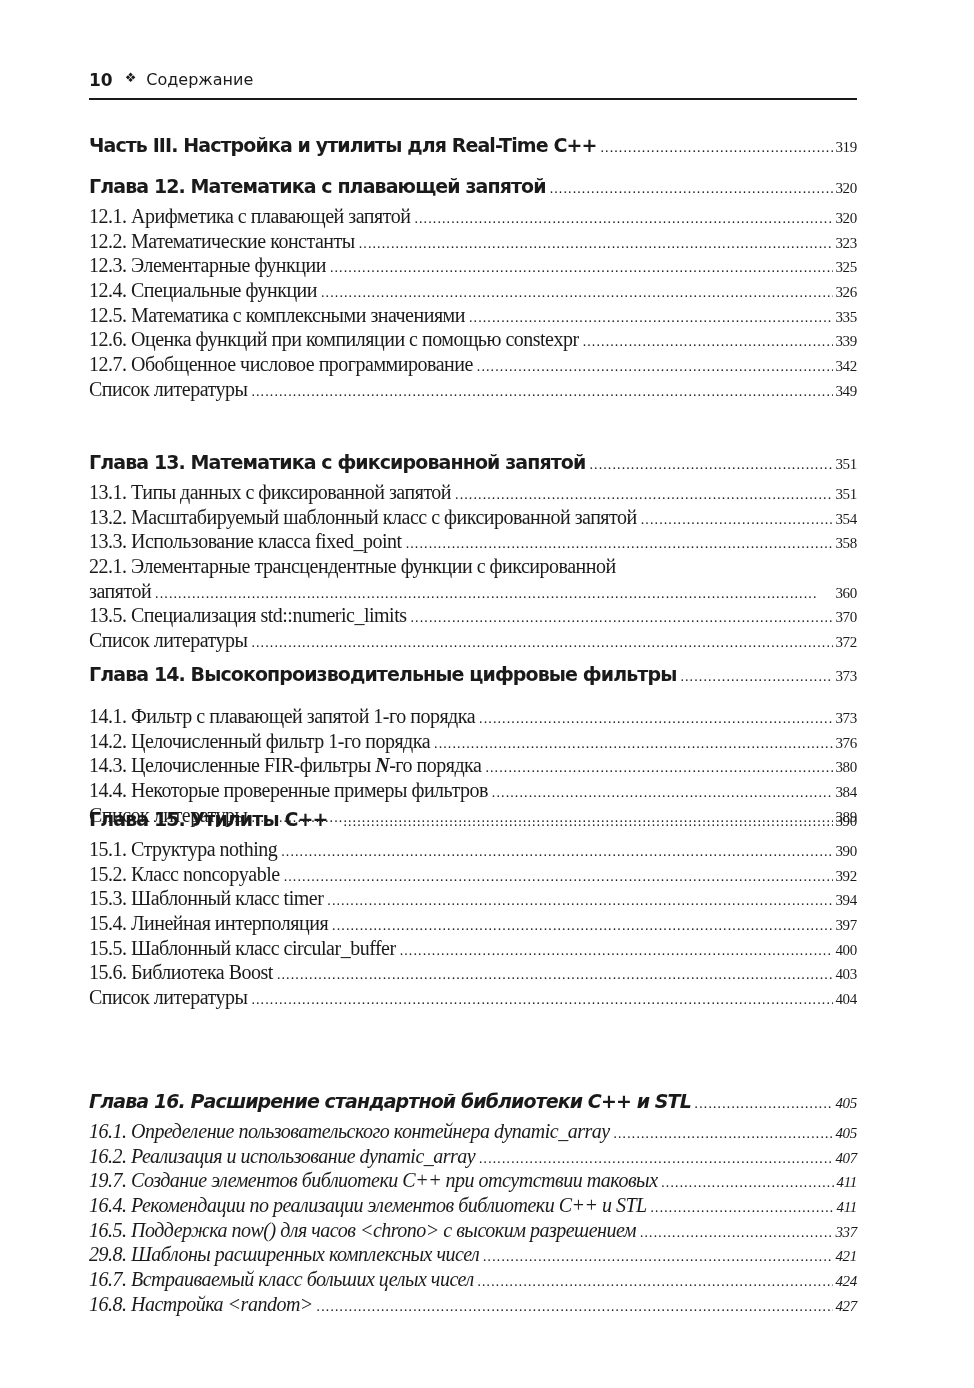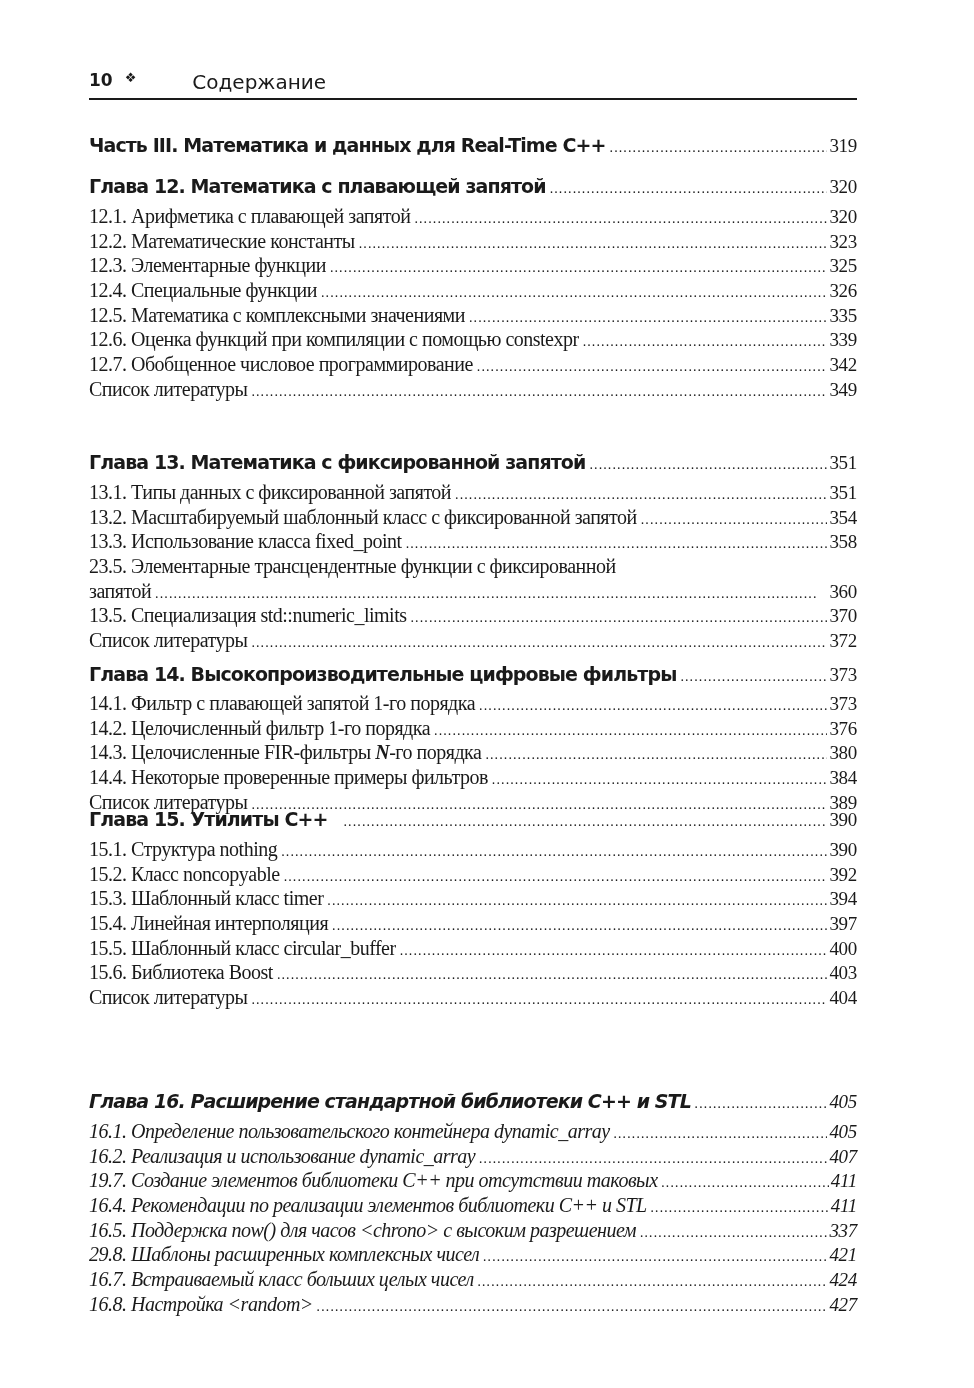--- a/index.html
+++ b/index.html
@@ -6,21 +6,21 @@
     body { width: 974px; height: 1388px; position: relative; overflow: hidden; color: #1a1a1a; }
     .page { position: absolute; left: 89px; top: 0; width: 768px; }
     .running-head {
       position: absolute; top: 70px; left: 0; width: 768px; height: 28px;
       border-bottom: 2.5px solid #1a1a1a;
       font-family: "DejaVu Sans", sans-serif; font-size: 16px;
       display: flex; align-items: flex-start;
     }
     .running-head .num { font-weight: bold; font-size: 17px; }
     .running-head .orn { margin: 0 10px 0 12px; font-size: 13px; }
-    .running-head .title { font-size: 20px; margin-left: 46px; }
+    .running-head .title { font-size: 16px; }
     .toc { position: absolute; left: 0; width: 768px; }
     .row {
       display: flex; align-items: baseline; width: 768px;
       font-family: "Liberation Serif", serif; font-size: 20px;
       letter-spacing: -0.5px; height: 24.7px; line-height: 24.7px;
       white-space: nowrap;
     }
     .row.heading {
       font-family: "DejaVu Sans", sans-serif; font-weight: bold;
       font-size: 19px; letter-spacing: -0.9px; height: 28px; line-height: 28px;
@@ -29,40 +29,40 @@
     .row .leader {
       flex: 1 1 auto; overflow: hidden; margin: 0 2px;
       font-family: "Liberation Serif", serif; font-weight: normal; font-size: 14px; letter-spacing: 1px;
     }
     .row .leader::before {
       content: ". . . . . . . . . . . . . . . . . . . . . . . . . . . . . . . . . . . . . . . . . . . . . . . . . . . . . . . . . . . . . . . . . . . . . . . . . . . . . . . . . . . . . . . . . . . . . . . . . . . . . . . . . . . . . . . . . . . . . . . . . . . . . . . . . . . . . . . . . . . . . . . .";
       letter-spacing: -1.2px;
     }
     .row .page-no {
       flex: 0 0 auto; font-family: "Liberation Serif", serif; font-weight: normal;
-      font-size: 19px; letter-spacing: -0.3px; text-align: right;
+      font-size: 15px; letter-spacing: -0.3px; text-align: right;
     }
     .row.wrap-first { height: 24.7px; }
     .row.wrap-first .label { flex: 1 1 auto; }
     .italic-n { font-style: italic; font-weight: bold; }
   </style>
 </head>
 <body>
 
 <div class="page">
 
   <div class="running-head">
     <span class="num">10</span>
     <span class="orn">❖</span>
     <span class="title">Содержание</span>
   </div>
 
   <div class="toc" style="top:131px;">
     <div class="row heading">
-      <span class="label">Часть III. Математика и данных для Real-Time C++</span>
+      <span class="label">Часть III. Настройка и утилиты для Real-Time C++</span>
       <span class="leader"></span>
       <span class="page-no">319</span>
     </div>
   </div>
 
   <div class="toc" style="top:172px;">
     <div class="row heading" style="margin-bottom: 4px;">
       <span class="label">Глава 12. Математика с плавающей запятой</span>
       <span class="leader"></span>
       <span class="page-no">320</span>
@@ -124,41 +124,41 @@
         <span class="label">13.2. Масштабируемый шаблонный класс с фиксированной запятой</span>
         <span class="leader"></span>
         <span class="page-no">354</span>
       </div>
     <div class="row">
         <span class="label">13.3. Использование класса fixed_point</span>
         <span class="leader"></span>
         <span class="page-no">358</span>
       </div>
     <div class="row wrap-first">
-        <span class="label">23.5. Элементарные трансцендентные функции с фиксированной</span>
+        <span class="label">22.1. Элементарные трансцендентные функции с фиксированной</span>
       </div>
     <div class="row">
         <span class="label">запятой</span>
         <span class="leader"></span>
         <span class="page-no">360</span>
       </div>
     <div class="row">
         <span class="label">13.5. Специализация std::numeric_limits</span>
         <span class="leader"></span>
         <span class="page-no">370</span>
       </div>
     <div class="row">
         <span class="label">Список литературы</span>
         <span class="leader"></span>
         <span class="page-no">372</span>
       </div>
   </div>
 
   <div class="toc" style="top:660px;">
-    <div class="row heading" style="margin-bottom: 3px;">
+    <div class="row heading" style="margin-bottom: 16px;">
       <span class="label">Глава 14. Высокопроизводительные цифровые фильтры</span>
       <span class="leader"></span>
       <span class="page-no">373</span>
     </div>
     <div class="row">
         <span class="label">14.1. Фильтр с плавающей запятой 1-го порядка</span>
         <span class="leader"></span>
         <span class="page-no">373</span>
       </div>
     <div class="row">

